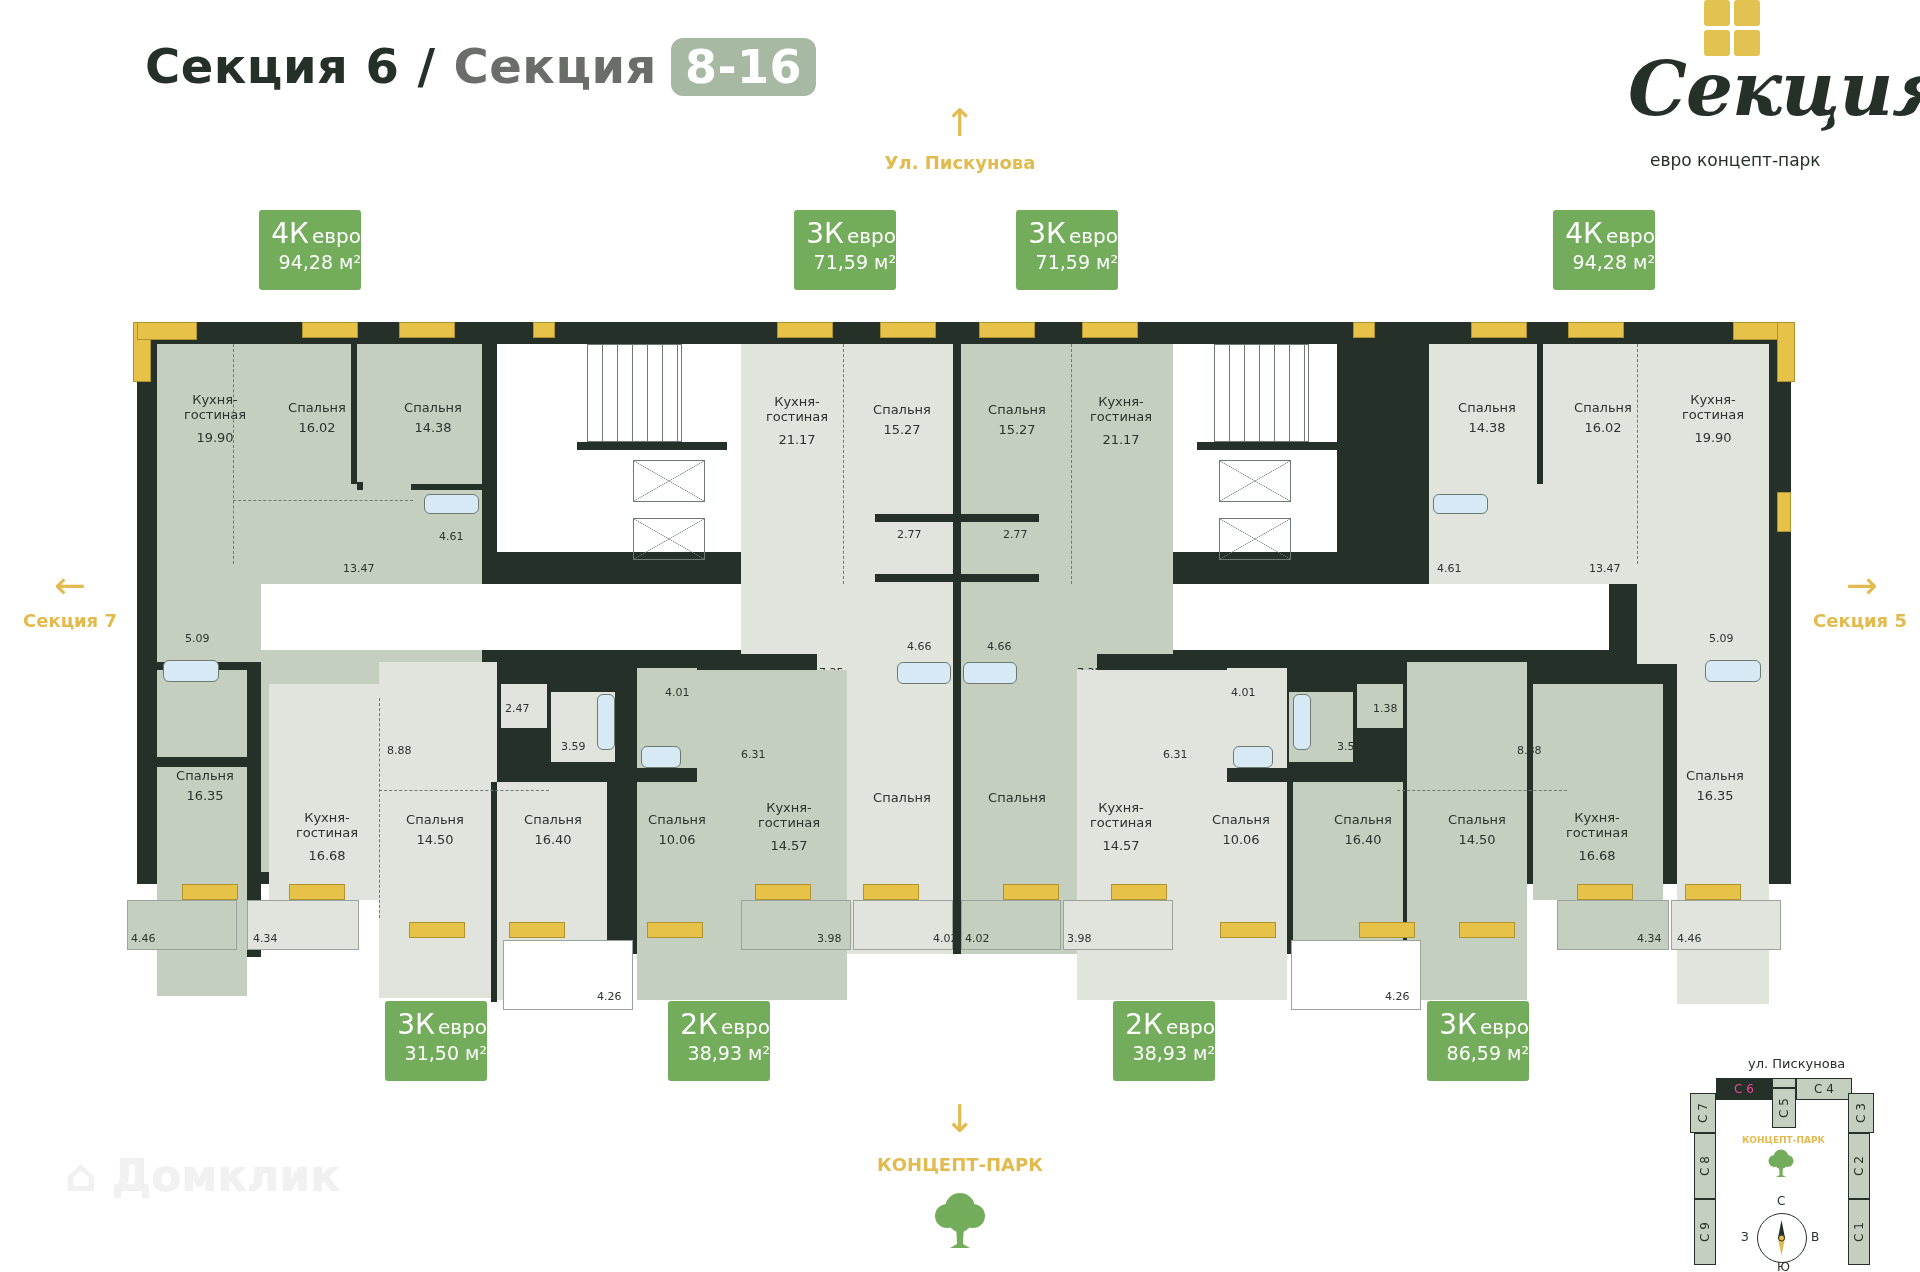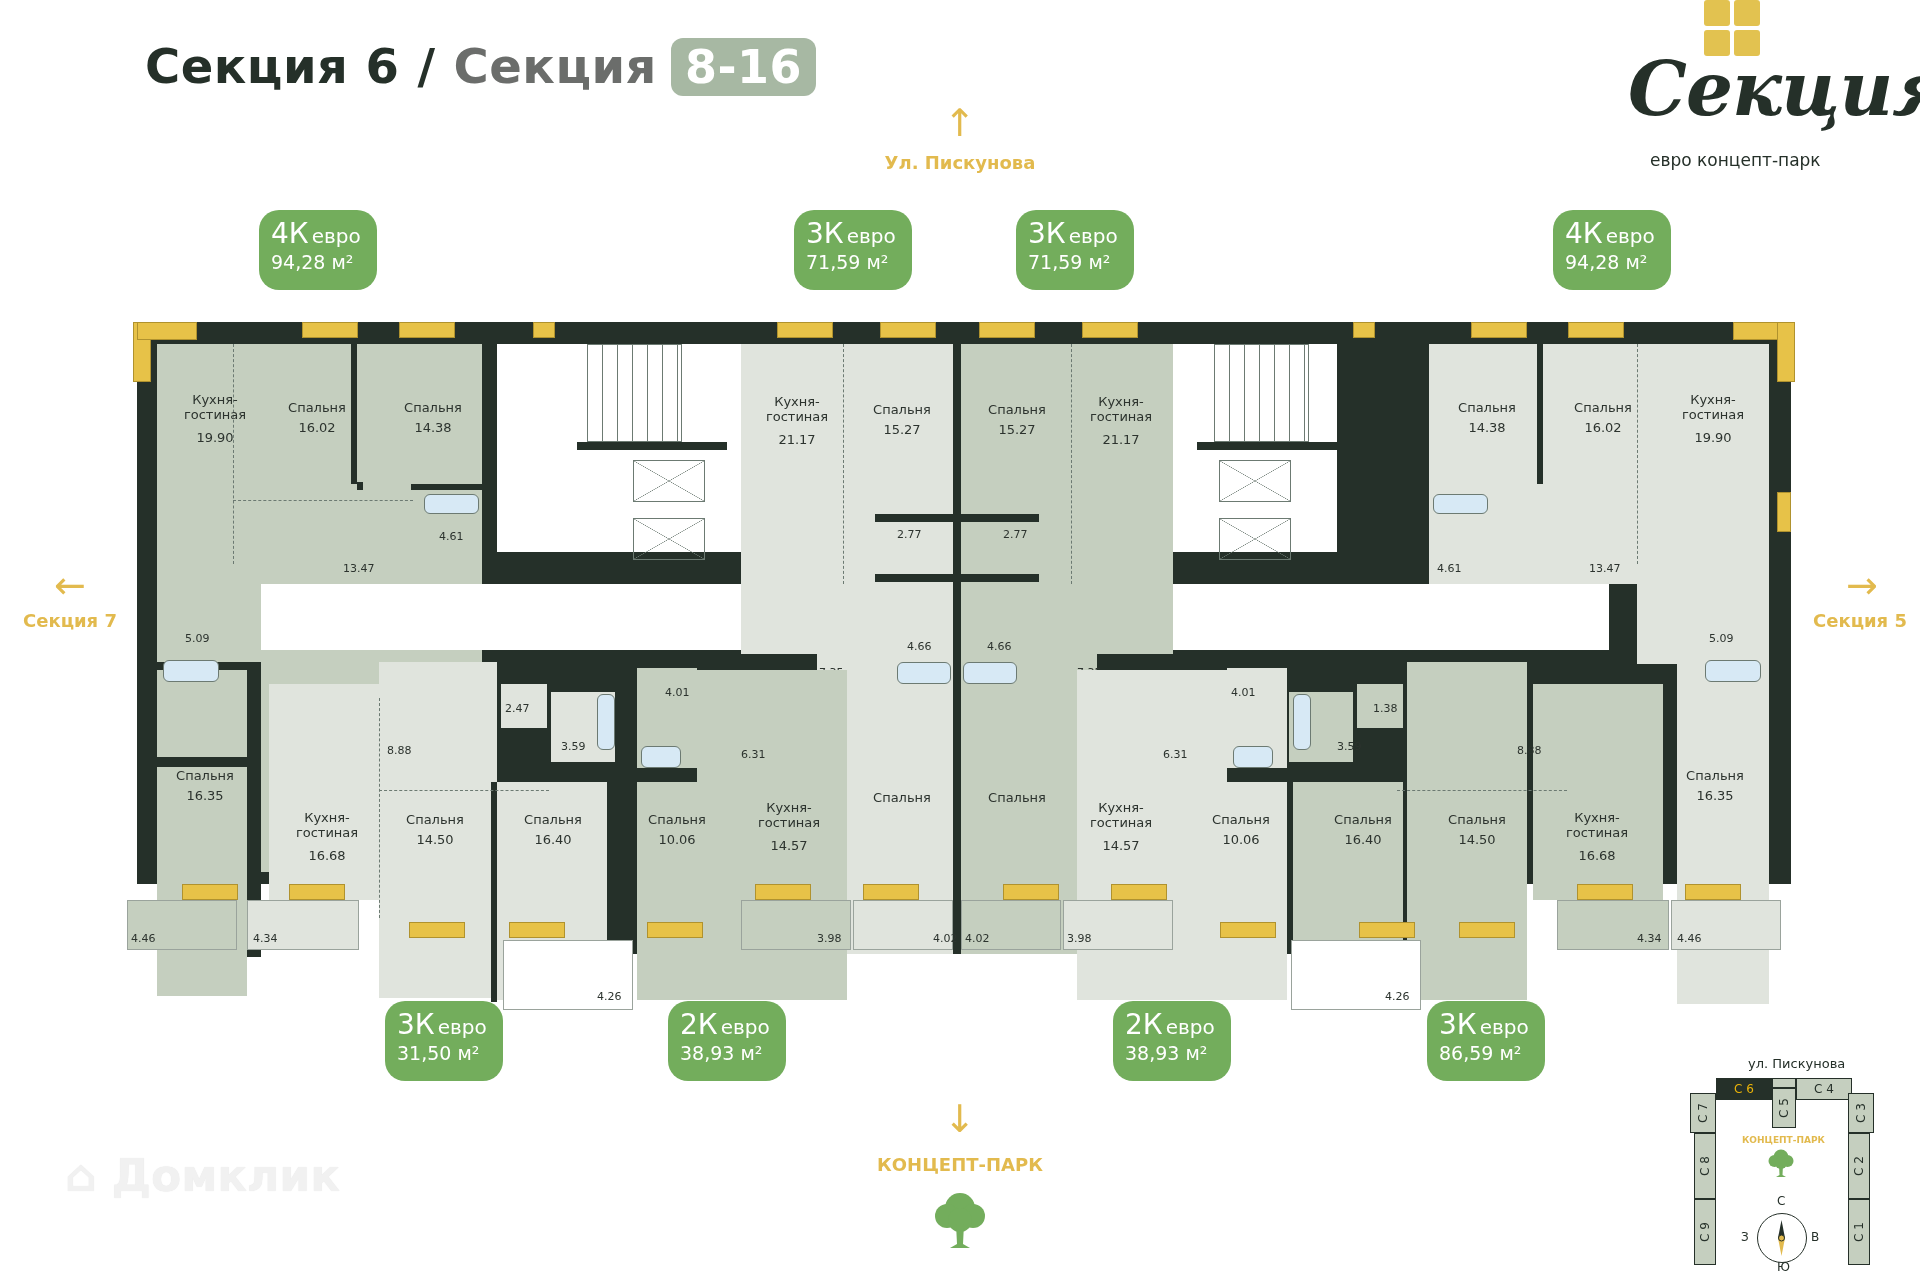--- a/index.html
+++ b/index.html
@@ -12,21 +12,21 @@
   .badge{display:inline-block;background:#a7b8a3;color:#fff;border-radius:12px;padding:2px 14px;margin-left:14px;font-size:46px;}
   
   .logo-squares{left:1704px;top:0px;width:56px;height:56px;display:grid;grid-template-columns:1fr 1fr;gap:4px;}
   .logo-squares span{background:#e2c250;border-radius:3px;}
   .logo-word{left:1628px;top:46px;font-family:"DejaVu Serif",serif;font-style:italic;font-size:74px;font-weight:bold;color:#253029;letter-spacing:-1px;}
   .logo-sub{left:1650px;top:150px;font-size:17px;color:#253029;white-space:nowrap;}
   
   .dir{color:#e2ba4e;font-weight:bold;font-size:18px;text-align:center;white-space:nowrap;}
   .arrow{color:#e2ba4e;font-size:38px;line-height:38px;text-align:center;}
   
-  .card{background:#73ad5c;color:#fff;border-radius:20px;width:118px;height:80px;box-sizing:border-box;padding:9px 0 0 12px;}
+  .card{background:#73ad5c;color:#fff;border-radius:3px;width:102px;height:80px;box-sizing:border-box;padding:9px 0 0 12px;text-align:right;}
   .card .t{font-size:28px;line-height:30px;white-space:nowrap;}
   .card .t small{font-size:20px;margin-left:3px;}
   .card .a{font-size:19px;line-height:22px;white-space:nowrap;}
   
   .plan{left:137px;top:322px;width:1654px;height:634px;}
   .wall{position:absolute;background:#253029;}
   .room{position:absolute;box-sizing:border-box;}
   .dark{background:#c5cfbf;}
   .light{background:#e0e4dd;}
   .white{background:#ffffff;}
@@ -37,21 +37,21 @@
   .dash{position:absolute;border:0 dashed #6c7a72;}
   .stairs{position:absolute;border:1px solid #6c7a72;background:repeating-linear-gradient(90deg,#fff 0 14px,#6c7a72 14px 15px);box-sizing:border-box;}
   .lift{position:absolute;border:1px solid #6c7a72;box-sizing:border-box;background:
      linear-gradient(to top right,transparent calc(50% - 0.5px),#6c7a72 50%,transparent calc(50% + 0.5px)),
      linear-gradient(to bottom right,transparent calc(50% - 0.5px),#6c7a72 50%,transparent calc(50% + 0.5px));}
   .balcony{position:absolute;box-sizing:border-box;border:1px solid #9aa39c;}
   
   .mm-title{left:1748px;top:1056px;font-size:13px;color:#253029;white-space:nowrap;}
   .mm{position:absolute;background:#c5cfbf;border:1px solid #253029;box-sizing:border-box;font-size:12px;color:#253029;display:flex;align-items:center;justify-content:center;}
   .mm.v span{transform:rotate(-90deg);white-space:nowrap;}
-  .mm.active{background:#253029;color:#eab308;}
+  .mm.active{background:#253029;color:#ec4899;}
   .mm-park{left:1742px;top:1135px;font-size:9px;font-weight:bold;color:#e2ba4e;white-space:nowrap;}
   .compass{left:1757px;top:1213px;width:50px;height:50px;border:1.5px solid #253029;border-radius:50%;box-sizing:border-box;}
   .cdir{font-size:12px;color:#253029;}
   .watermark{left:65px;top:1150px;font-size:44px;font-weight:bold;color:#f1f1f1;white-space:nowrap;text-shadow:0 0 1px #e3e3e3;}
 </style>
 </head>
 <body>
 
 <div class="abs title">
   <span>Секция 6</span><span class="sep">/</span><span class="floors">Секция</span><span class="badge">8-16</span>

